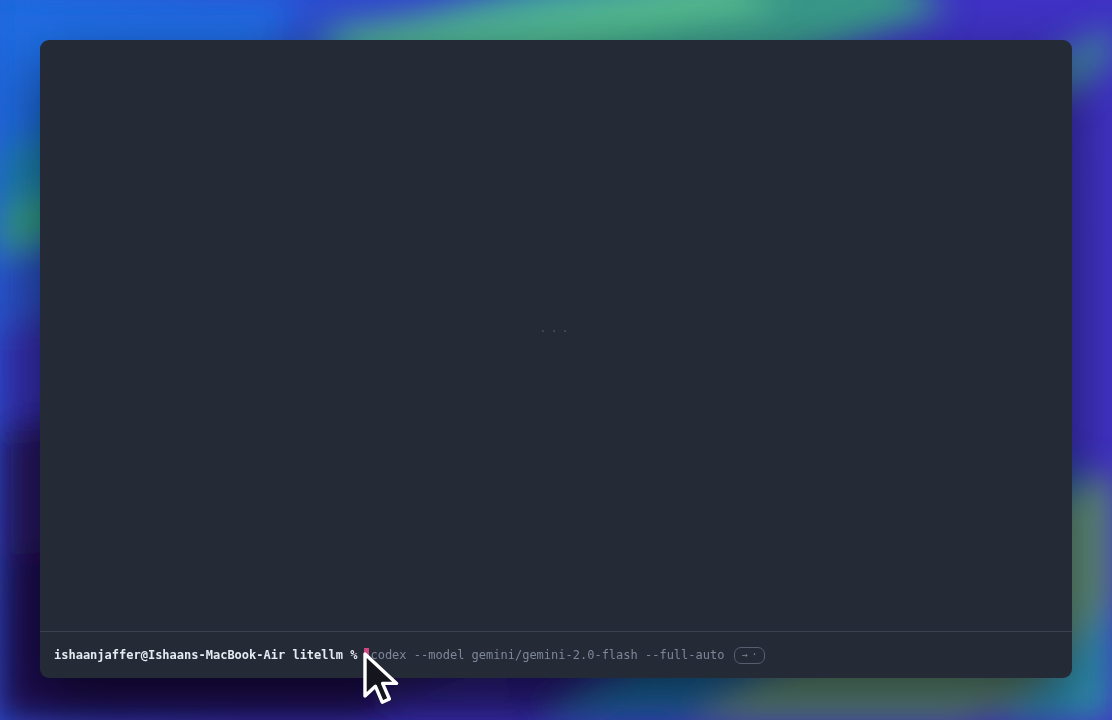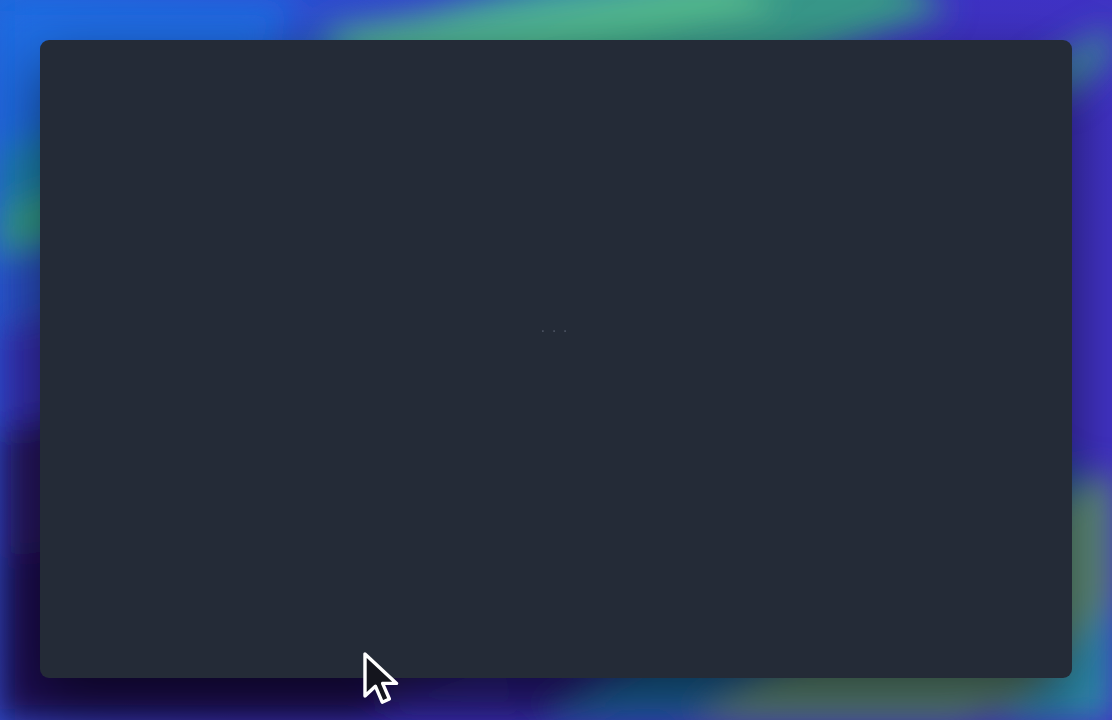--- a/index.html
+++ b/index.html
@@ -80,17 +80,26 @@
       <polygon points="1000,720 1112,600 1112,720" fill="#2e8fae"></polygon>
       <polygon points="1030,70 1112,25 1112,60 1060,105" fill="#3aa08a" opacity="0.7"></polygon>
     </g>
   </svg>
 </div>
 
 <div id="terminal" style="background: rgb(36, 43, 55);">
   <div class="term-body">
     <div class="loading-dots">···</div>
   </div>
+  <div class="prompt-bar" style="border-top-color: rgb(58, 65, 80);">
+    <span class="prompt-text">ishaanjaffer@Ishaans-MacBook-Air litellm %</span>
+    <span class="text-cursor" style="background: rgb(208, 72, 127);"></span>
+    <span class="suggestion">codex --model gemini/gemini-2.0-flash --full-auto</span>
+    <span class="accept-pill">
+      <span>→</span>
+      <span>·</span>
+    </span>
+  </div>
 </div>
 
 <svg id="pointer" viewBox="0 0 20 29" xmlns="http://www.w3.org/2000/svg">
   <path d="M2,1.5 L2,22.5 L7.2,17.6 L10.6,25.6 L14.2,24 L10.8,16.2 L17.8,16.2 Z" fill="#14151d" stroke="#ffffff" stroke-width="1.7" stroke-linejoin="round"></path>
 </svg>
 
 </body></html>

